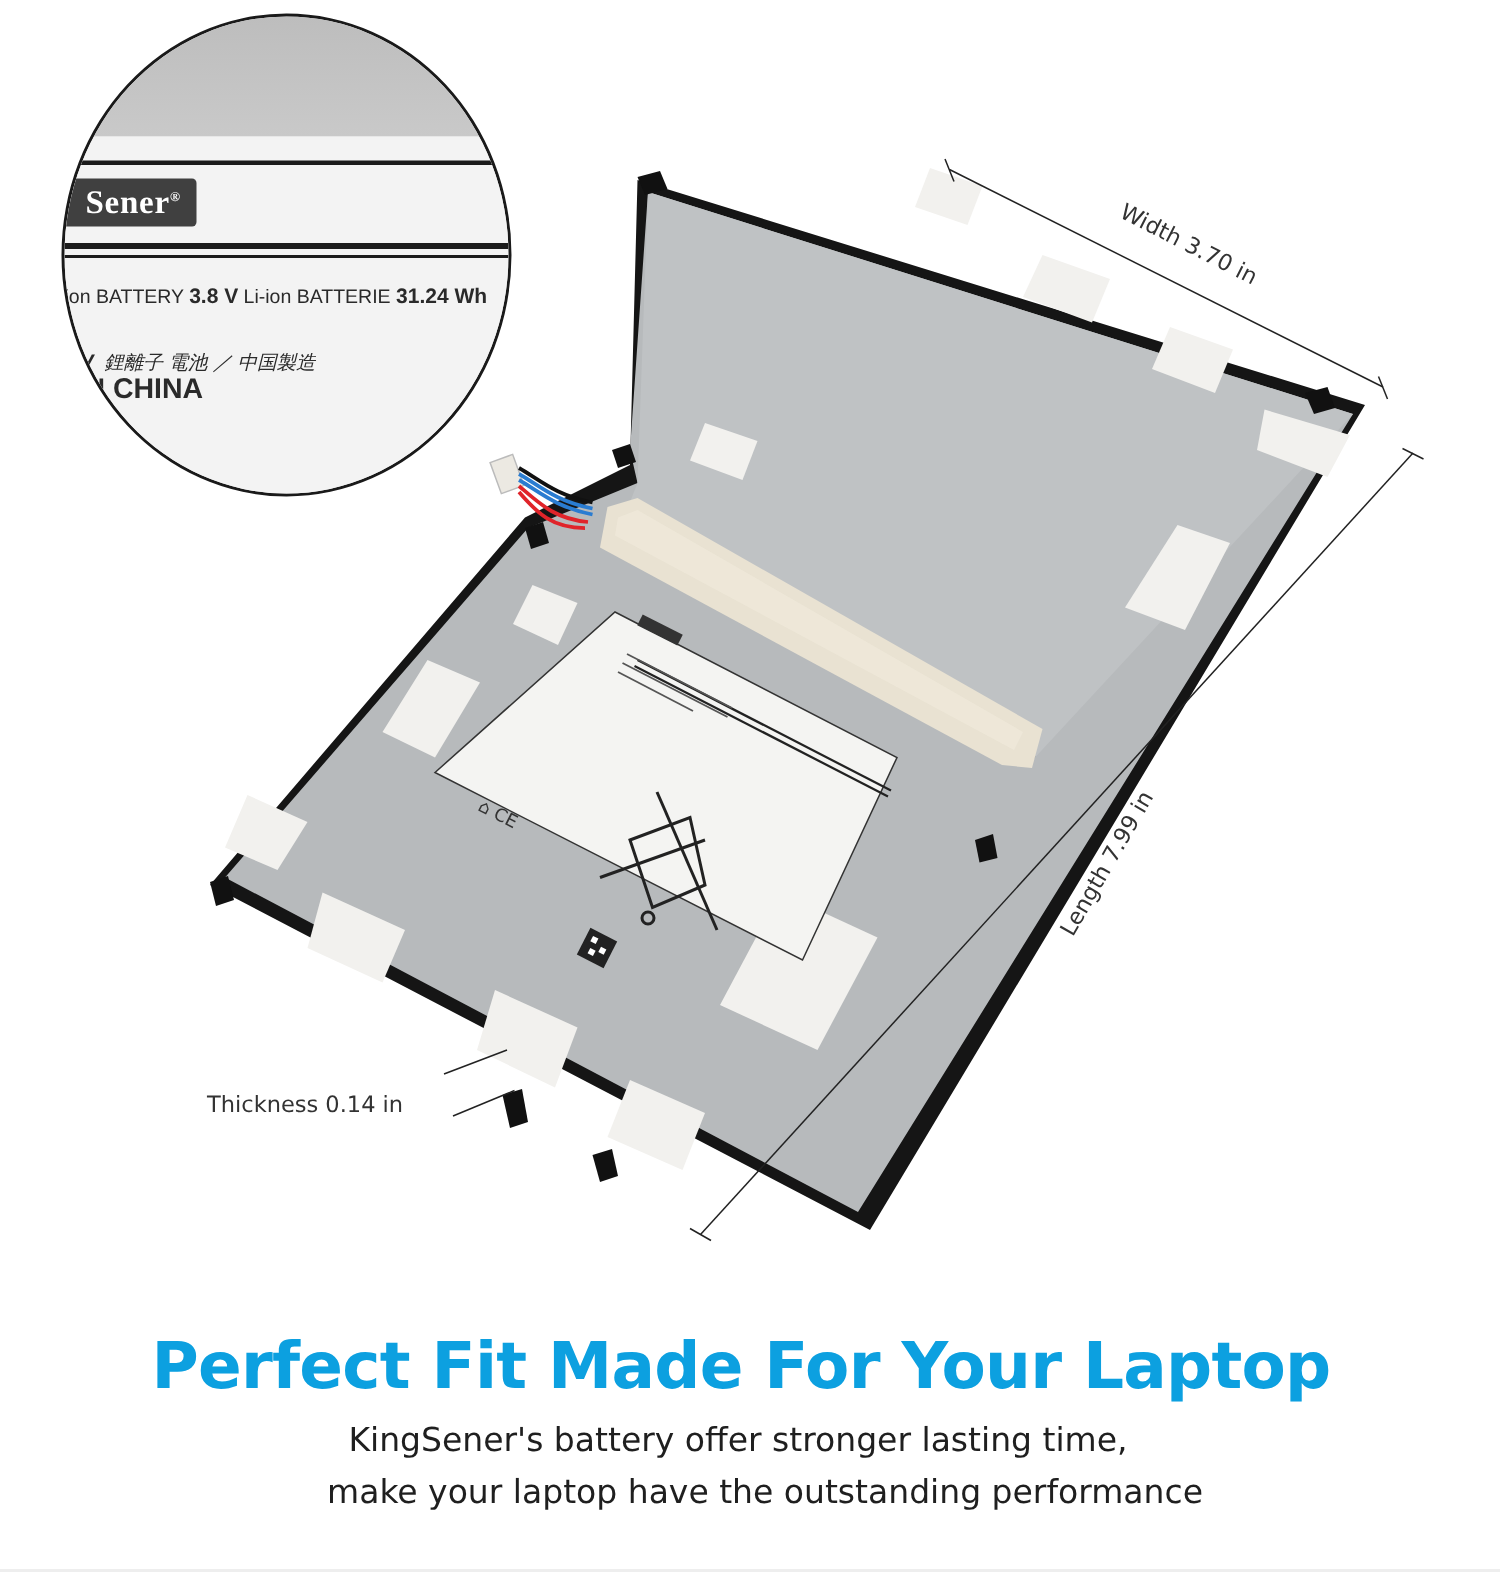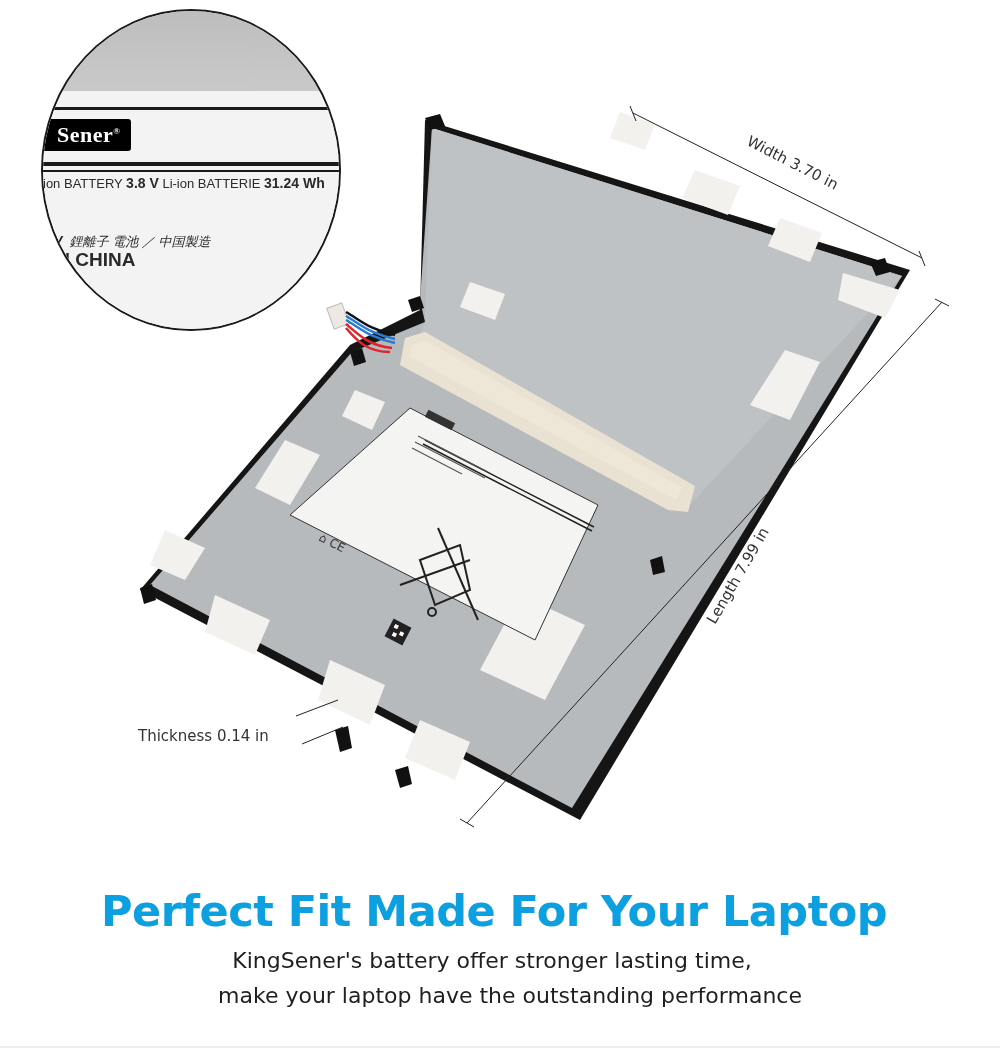--- a/index.html
+++ b/index.html
@@ -5,21 +5,21 @@
   html, body { margin:0; padding:0; background:#ffffff; }
   body { width:1000px; height:1049px; position:relative; overflow:hidden; font-family:"Liberation Sans", sans-serif; }
   .stage { position:absolute; left:0; top:0; width:1000px; height:1049px; }
   svg { position:absolute; left:0; top:0; }
 
   
   .zoom-circle { position:absolute; left:41px; top:9px; width:296px; height:318px; border-radius:50%; border:2px solid #1a1a1a; overflow:hidden; background:#ececec; }
   .zc-top { position:absolute; left:0; top:0; width:100%; height:80px; background:linear-gradient(#bdbdbd,#c9c9c9); }
   .zc-label { position:absolute; left:0; top:80px; width:100%; height:240px; background:#f3f3f3; }
   .zc-line { position:absolute; left:0; width:100%; background:#1b1b1b; }
-  .zc-brand { position:absolute; left:-6px; top:108px; height:32px; width:94px; background:#000000; border-radius:3px; color:#fff; font-family:"Liberation Serif", serif; font-weight:bold; font-size:22px; line-height:32px; padding-left:20px; box-sizing:border-box; letter-spacing:0.5px; }
+  .zc-brand { position:absolute; left:-6px; top:108px; height:32px; width:94px; background:#404040; border-radius:3px; color:#fff; font-family:"Liberation Serif", serif; font-weight:bold; font-size:22px; line-height:32px; padding-left:20px; box-sizing:border-box; letter-spacing:0.5px; }
   .zc-brand sup { font-size:9px; vertical-align:top; position:relative; top:-4px; }
   .zc-row { position:absolute; left:0; white-space:nowrap; color:#2a2a2a; font-size:13px; font-family:"Liberation Sans", sans-serif; }
   .zc-row b { font-weight:bold; font-size:14px; }
   .zc-china { position:absolute; left:0; top:238px; font-size:19px; font-weight:bold; color:#2a2a2a; white-space:nowrap; }
 
   .dim-label { position:absolute; color:#333; font-family:"DejaVu Sans", sans-serif; font-size:15px; white-space:nowrap; transform-origin:left top; }
   .thick-label { position:absolute; left:138px; top:727px; color:#333; font-family:"DejaVu Sans", sans-serif; font-size:15px; white-space:nowrap; }
 
   .headline { position:absolute; left:0; width:908px; top:886px; text-align:center; color:#0ca0e0; font-family:"DejaVu Sans", sans-serif; font-weight:bold; font-size:43px; letter-spacing:-0.5px;margin-left:40px; }
   .sub { position:absolute; left:0; width:1000px; text-align:center; color:#1f1f1f; font-family:"DejaVu Sans", sans-serif; font-size:22px; }
@@ -129,21 +129,21 @@
   </svg>
 
   <div class="zoom-circle">
     <div class="zc-top"></div>
     <div class="zc-label"></div>
     <div class="zc-line" style="top:96px;height:3px;"></div>
     <div class="zc-brand"><span>Sener</span><sup>®</sup></div>
     <div class="zc-line" style="top:151px;height:4px;"></div>
     <div class="zc-line" style="top:159px;height:2px;"></div>
 
-    <div class="zc-row" style="top:164px;">
+    <div class="zc-row" style="top:178px;">
       <span>ion BATTERY </span><b>3.8 V</b><span> Li-ion BATTERIE </span><b>31.24 Wh</b>
     </div>
     <div class="zc-row" style="top:222px; left:10px;font-style:italic;">
       <b>V</b>&nbsp;&nbsp;<span>鋰離子 電池 ／ 中国製造</span>
     </div>
     <div class="zc-china" style="left:8px;">IN CHINA</div>
   </div>
 
   <div class="dim-label" style="left:752px; top:132px; transform:rotate(27deg);">Width 3.70 in</div>
   <div class="dim-label" style="left:703px; top:618px; transform:rotate(-60deg);">Length 7.99 in</div>

